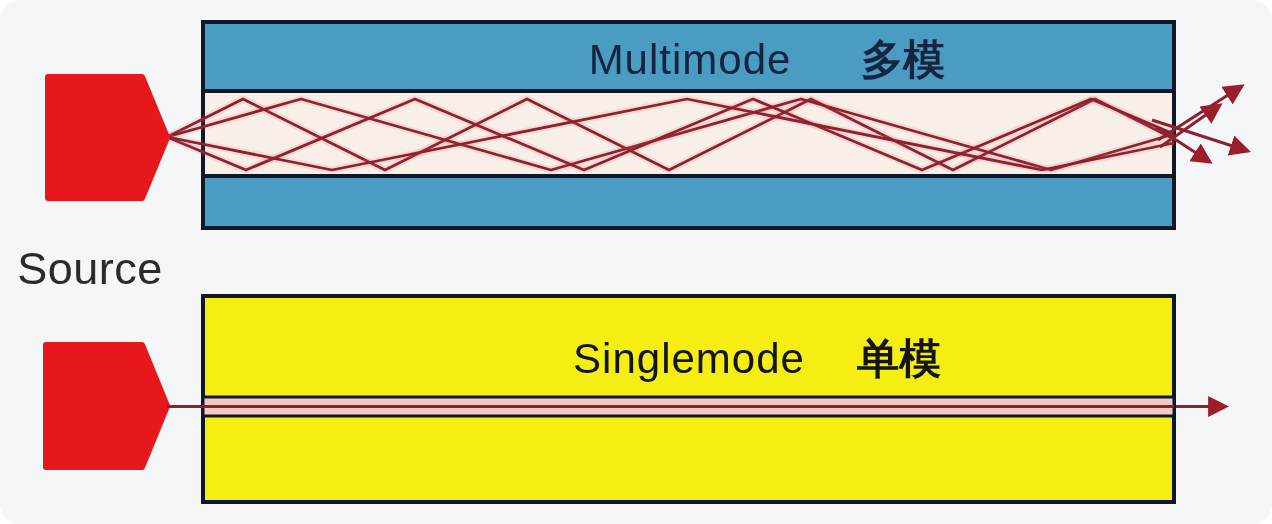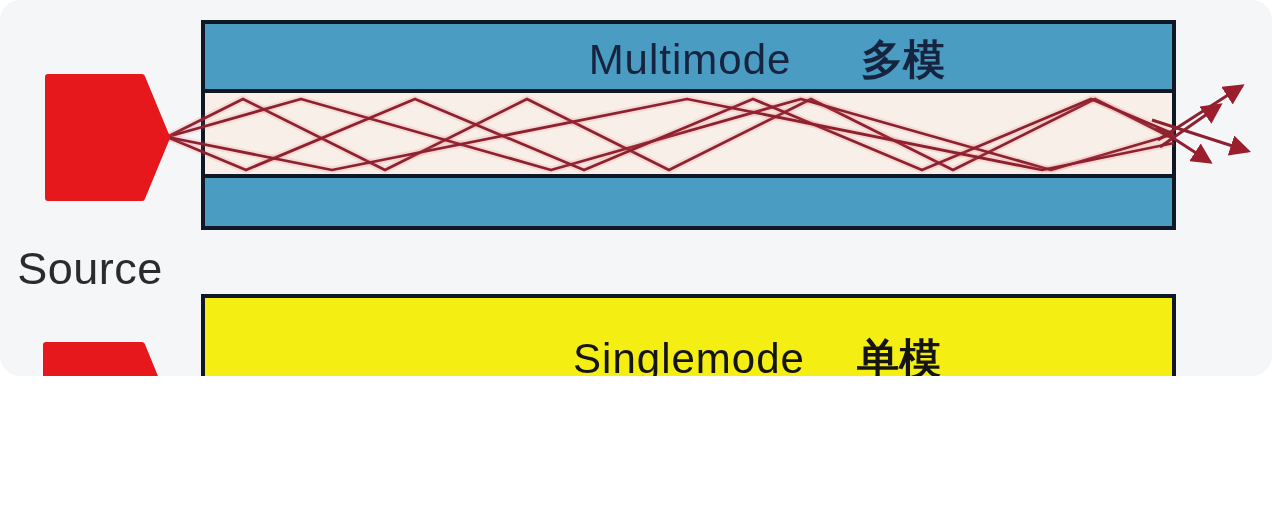--- a/index.html
+++ b/index.html
@@ -1,19 +1,19 @@
 <!DOCTYPE html>
 <html><head>
 <meta charset="utf-8">
 <style>
   html, body { margin: 0; padding: 0; background: #ffffff; }
   .stage {
     position: relative;
     width: 1272px;
-    height: 376px;
+    height: 524px;
     border-radius: 20px;
     overflow: hidden;
     font-family: "Liberation Sans", sans-serif;
   }
   .stage svg { display: block; width: 1272px; height: 524px; }
   text { font-family: "Liberation Sans", "DejaVu Sans", sans-serif; }
   .label-en  { font-size: 42px; font-weight: 500; letter-spacing: 1px; }
   .label-zh  { font-size: 42px; font-weight: 600; }
   .label-src { font-size: 45px; font-weight: 400; letter-spacing: 0.5px; }
   .ray-glow  { fill: none; stroke-width: 7; opacity: 0.4; stroke-linejoin: round; }

